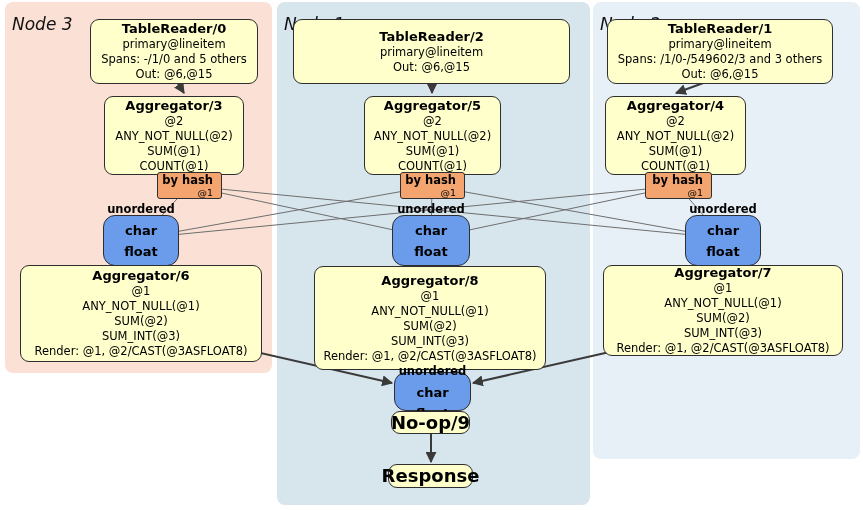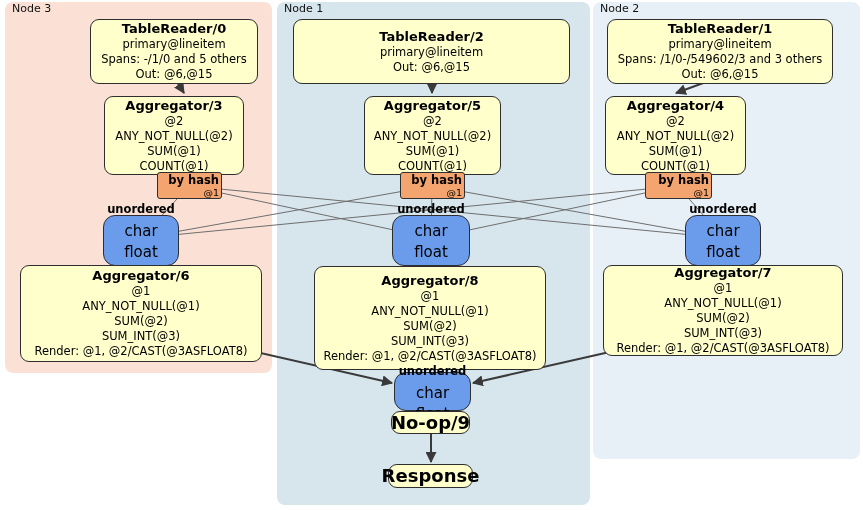--- a/index.html
+++ b/index.html
@@ -2,34 +2,34 @@
 <html style="--node3-bg: #fbe1d5; --node1-bg: #d7e5ed; --node2-bg: #e8f0f7; --box-yellow: #ffffcc; --box-orange: #f4a56f; --box-blue: #6b9ceb; --edge-thin: #6e6e6e; --edge-thick: #3a3a3a;"><head>
 <meta charset="utf-8">
 <style>
   html,body{margin:0;padding:0;background:#ffffff;}
   #canvas{position:relative;width:863px;height:510px;overflow:hidden;
           font-family:"DejaVu Sans","Liberation Sans",sans-serif;}
   .region{position:absolute;border-radius:8px;z-index:0;}
   .region-node3{left:5px;top:2px;width:267px;height:371px;background:var(--node3-bg);}
   .region-node1{left:277px;top:2px;width:313px;height:503px;background:var(--node1-bg);}
   .region-node2{left:593px;top:2px;width:267px;height:457px;background:var(--node2-bg);}
-  .region-label{position:absolute;left:7px;top:0;font-size:11px;color:#111;}
+  .region-label{position:absolute;left:7px;top:12px;font-size:17px;color:#111;font-style:italic;}
   #edges{position:absolute;left:0;top:0;z-index:1;}
   .box{position:absolute;box-sizing:border-box;border:1.4px solid #2e2e2e;border-radius:9px;
        display:flex;flex-direction:column;justify-content:center;align-items:center;
-       text-align:center;z-index:2;padding:1px 2px;}
+       text-align:center;z-index:2;padding:1px 8px;}
   .yellow{background:var(--box-yellow);}
   .orange{background:var(--box-orange);border-radius:3px;align-items:flex-end;}
   .blue{background:var(--box-blue);border-radius:12px;gap:9px;}
   .title{font-weight:bold;font-size:13px;line-height:16px;color:#000;white-space:nowrap;}
   .ln{font-size:11.5px;line-height:15px;color:#000;white-space:nowrap;}
   .sm .title{font-size:11.5px;line-height:13px;}
   .sm .ln{font-size:9.5px;line-height:11px;}
   .md .title{font-size:11.5px;line-height:14px;}
-  .md .ln{font-size:15px;line-height:12px;}
+  .md .ln{font-size:13px;line-height:12px;font-weight:bold;}
   .big .title{font-size:18px;line-height:18px;}
 </style>
 </head>
 <body>
 
 <div id="canvas">
 
   <div class="region region-node3">
     <span class="region-label">Node 3</span>
   </div>

